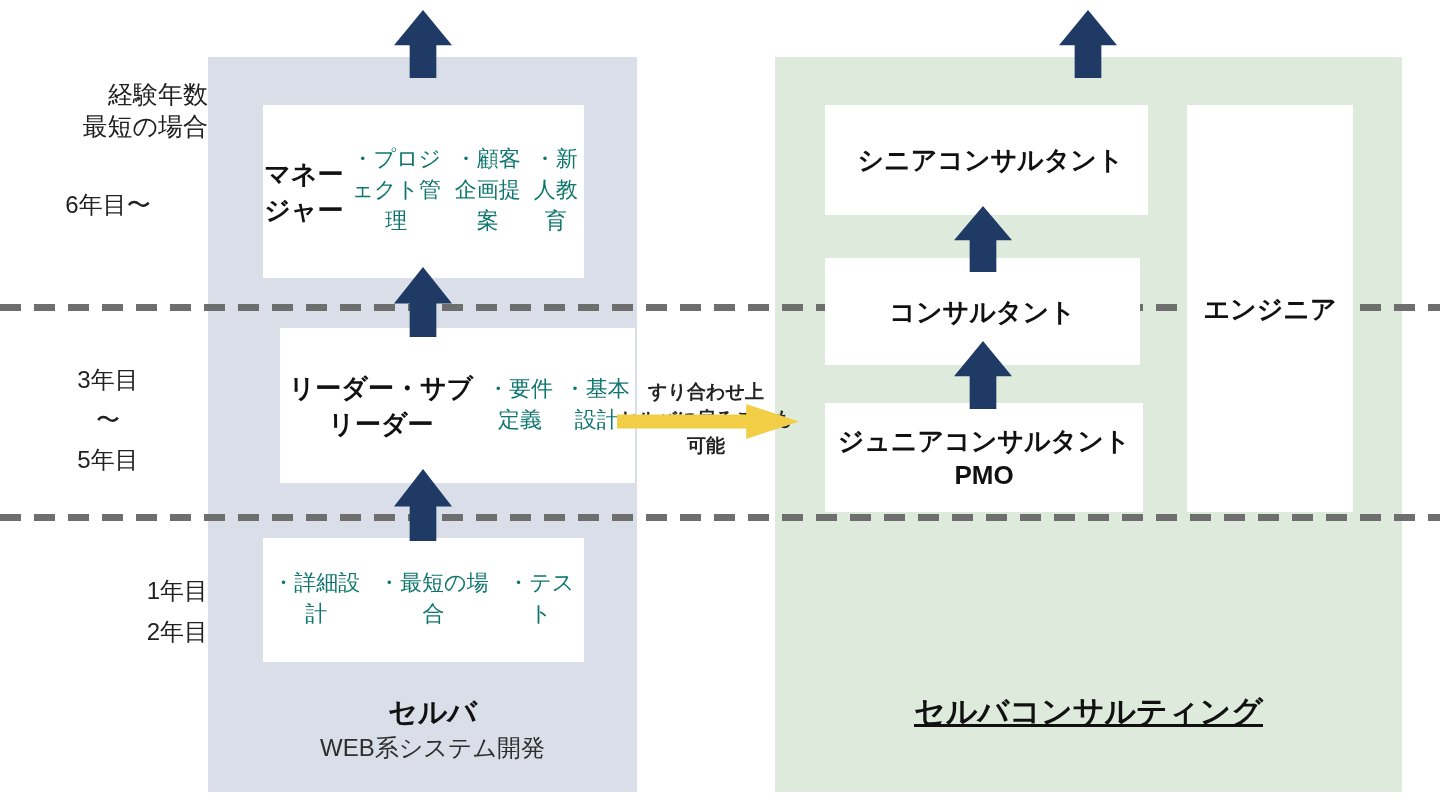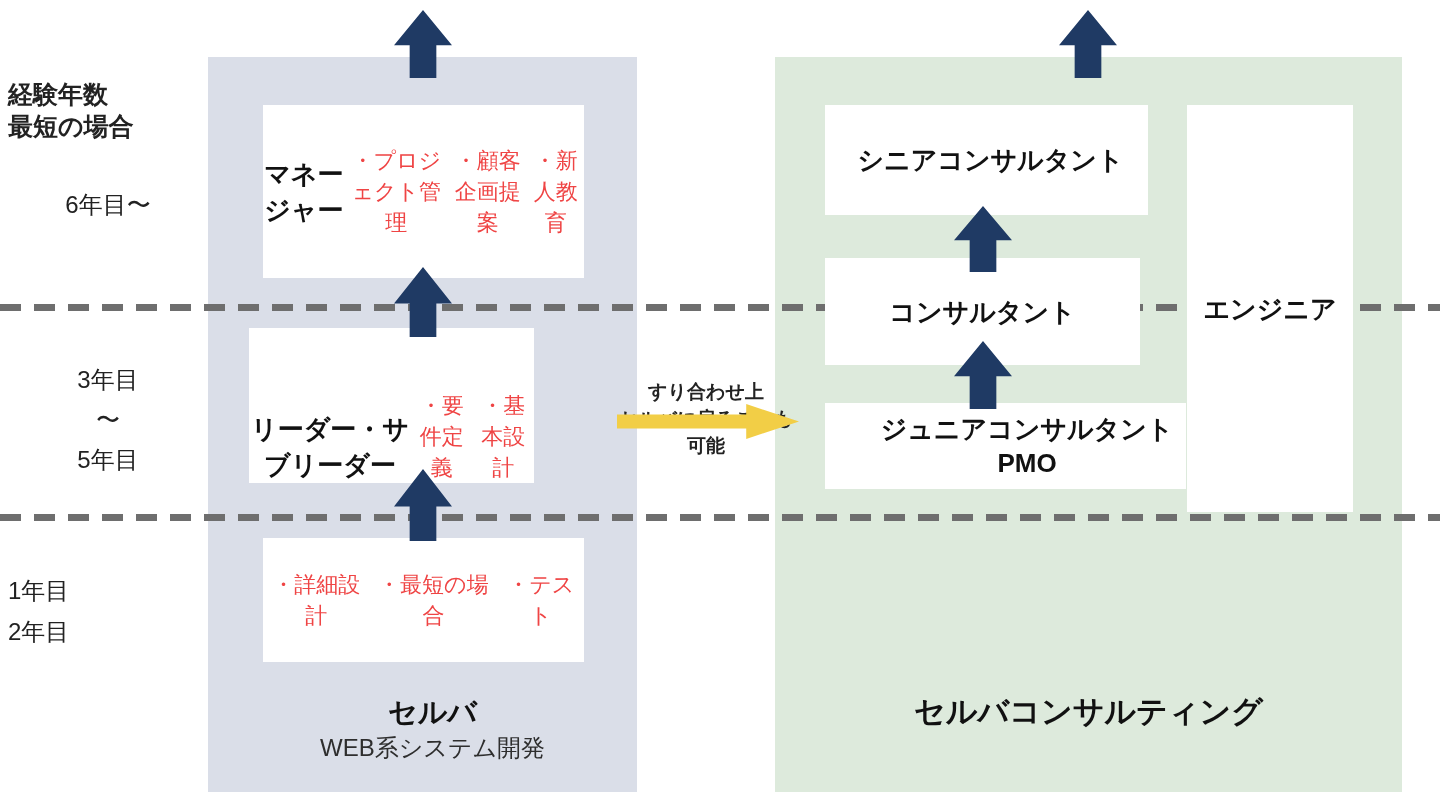--- a/index.html
+++ b/index.html
@@ -2,49 +2,49 @@
 <html><head>
 <meta charset="utf-8">
 <style>
   html,body{margin:0;padding:0;background:#fff;}
   body{font-family:"Liberation Sans","DejaVu Sans",sans-serif;color:#1a1a1a;}
   .canvas{position:relative;width:1440px;height:810px;background:#ffffff;overflow:hidden;}
   .abs{position:absolute;}
   .preline{white-space:pre-line;}
 
   
-  .axis-header{left:8px;top:78px;width:200px;text-align:left;font-weight:bold;font-size:25px;line-height:32px;color:#222;}
+  .axis-header{left:8px;top:78px;width:200px;text-align:right;font-weight:normal;font-size:25px;line-height:32px;color:#222;}
   .band-senior{left:8px;top:190px;width:200px;text-align:center;font-size:24px;line-height:30px;color:#222;}
   .band-mid{left:8px;top:360px;width:200px;text-align:center;font-size:24px;line-height:40px;color:#222;}
-  .band-junior{left:8px;top:570px;width:200px;text-align:left;font-size:24px;line-height:41px;color:#222;}
+  .band-junior{left:8px;top:570px;width:200px;text-align:right;font-size:24px;line-height:41px;color:#222;}
 
   
   .col{position:absolute;top:57px;height:735px;z-index:0;}
   .col-selva{left:208px;width:429px;background:#DADEE8;}
   .col-consulting{left:775px;width:627px;background:#DDEADC;}
 
   
   .dash-line{position:absolute;left:0;width:1440px;height:7px;z-index:1;
     background:repeating-linear-gradient(90deg,#6E6E6E 0 21px,transparent 21px 34px);}
   .dash-top{top:304px;}
   .dash-bottom{top:514px;}
 
   
   .box{position:absolute;background:#ffffff;display:flex;flex-direction:row;align-items:center;justify-content:center;text-align:center;z-index:2;}
   .box-manager{left:263px;top:105px;width:321px;height:173px;}
-  .box-leader{left:249px;top:328px;width:285px;height:155px;align-items:flex-end;}
+  .box-leader{left:280px;top:328px;width:355px;height:155px;}
   .box-junior-dev{left:263px;top:538px;width:321px;height:124px;}
   .box-senior-consultant{left:825px;top:105px;width:315px;height:110px;padding-left:8px;}
   .box-consultant{left:825px;top:258px;width:315px;height:107px;}
-  .box-junior-consultant{left:825px;top:403px;width:318px;height:86px;padding-left:43px;}
+  .box-junior-consultant{left:825px;top:403px;width:318px;height:109px;}
   .box-engineer{left:1187px;top:105px;width:166px;height:407px;}
 
   .role-title{font-weight:bold;font-size:26px;line-height:36px;color:#111;}
   .role-title-2l{font-weight:bold;font-size:26px;line-height:34px;color:#111;}
-  .bullet{font-size:22px;line-height:31px;color:#ef4444;}
+  .bullet{font-size:22px;line-height:31px;color:#0f766e;font-family:Liberation Mono, monospace;}
 
   
   .up-arrow{position:absolute;z-index:3;width:58px;background:#1F3A64;
     clip-path:polygon(50% 0%,100% 52%,73% 52%,73% 100%,27% 100%,27% 52%,0% 52%);}
   .ua-selva-top{left:394px;top:10px;height:68px;}
   .ua-selva-mid1{left:394px;top:267px;height:70px;}
   .ua-selva-mid2{left:394px;top:469px;height:72px;}
   .ua-cons-top{left:1059px;top:10px;height:68px;}
   .ua-cons-mid1{left:954px;top:206px;height:66px;}
   .ua-cons-mid2{left:954px;top:341px;height:68px;}
@@ -52,21 +52,21 @@
   
   .transfer-arrow{position:absolute;left:617px;top:404px;width:182px;height:35px;background:#F2CE46;z-index:3;
     clip-path:polygon(0% 30%,71% 30%,71% 0%,100% 50%,71% 100%,71% 70%,0% 70%);}
   .transfer-note{left:600px;top:334px;width:212px;text-align:center;font-weight:bold;font-size:19px;line-height:27px;color:#222;z-index:3;margin-top:44px;}
 
   
   .footer{position:absolute;text-align:center;z-index:2;}
   .footer-selva{left:208px;top:694px;width:429px;padding-left:10px;}
   .footer-consulting{left:775px;top:692px;width:627px;}
   .company-name{font-weight:bold;font-size:29px;line-height:37px;color:#111;}
-  .company-name-lg{font-weight:bold;font-size:31px;line-height:39px;color:#111;}
+  .company-name-lg{font-weight:bold;font-size:31px;line-height:39px;color:#111;text-decoration:underline;}
   .company-desc{font-size:24px;line-height:34px;color:#2e2e2e;}
 </style>
 </head>
 <body>
 
 <div class="canvas">
 
   <div class="abs axis-header preline">経験年数
 最短の場合</div>
   <div class="abs band-senior">6年目〜</div>

